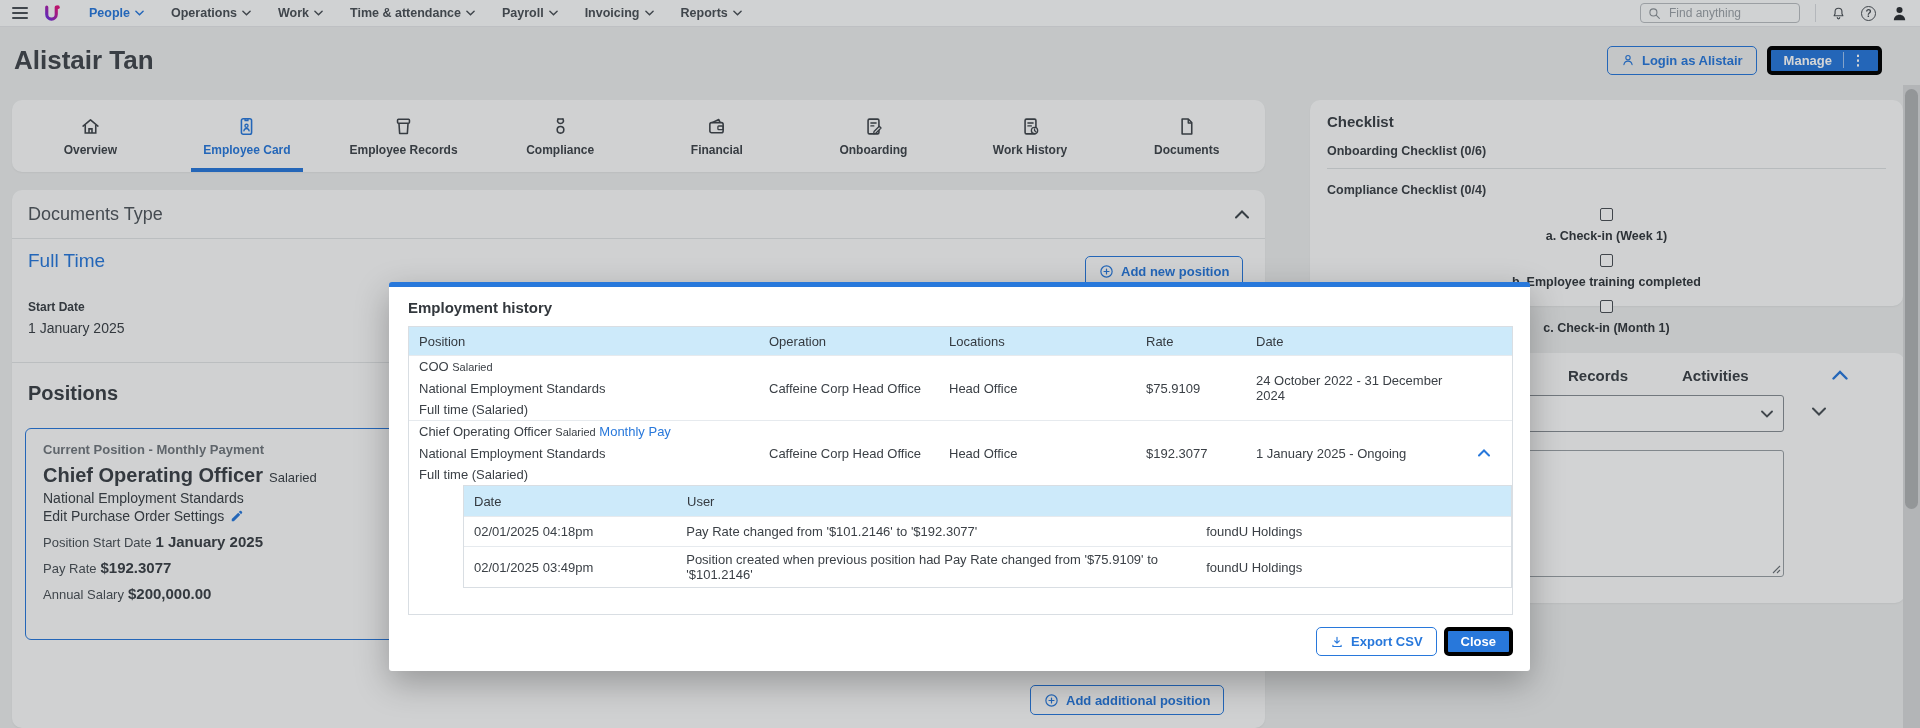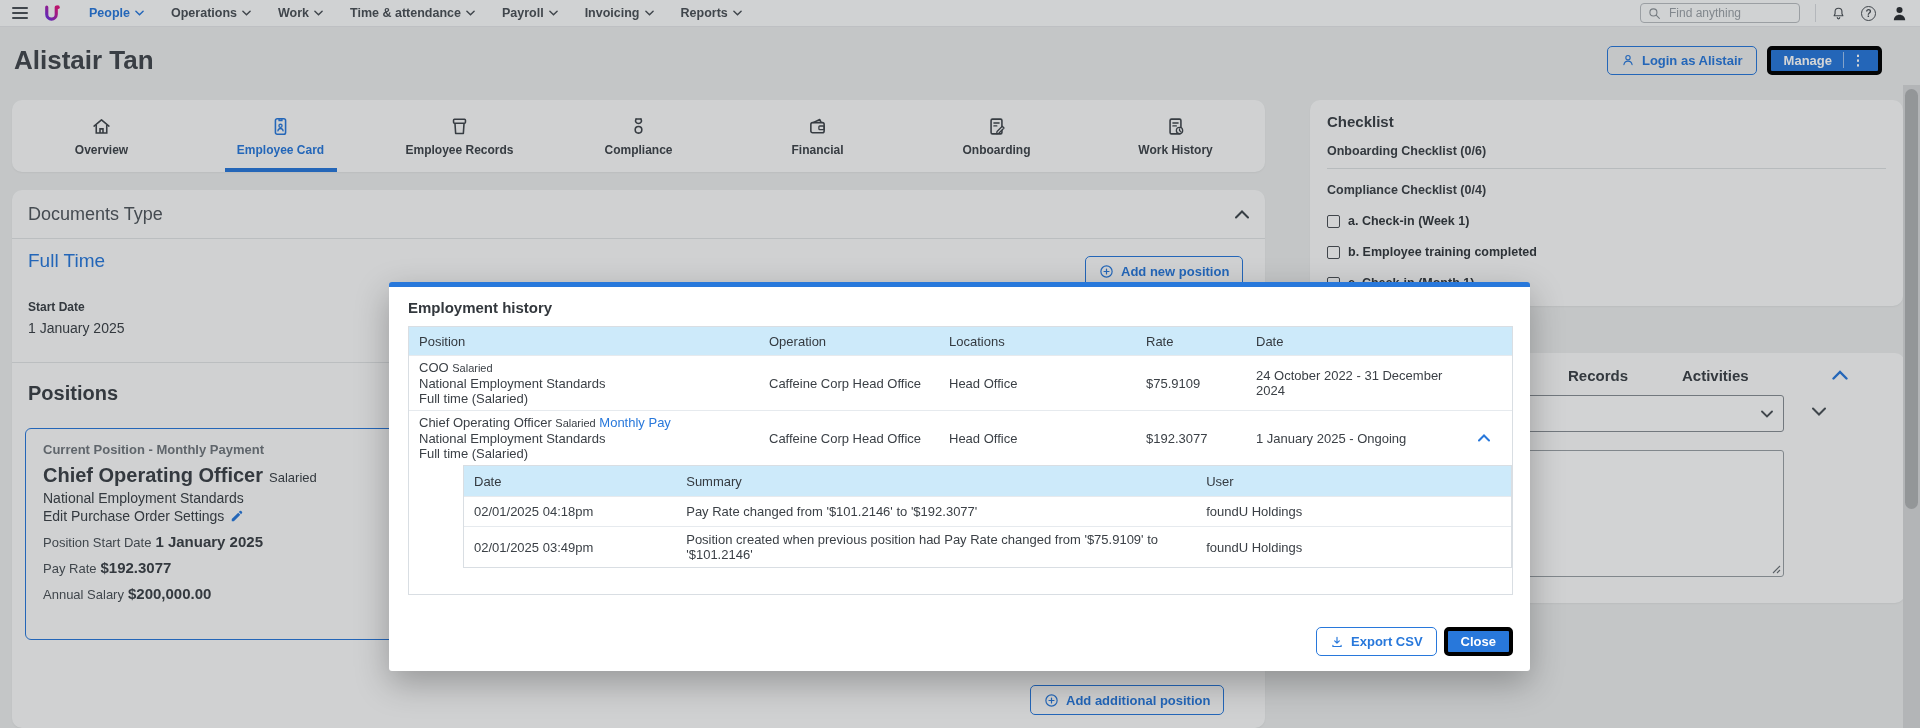--- a/index.html
+++ b/index.html
@@ -69,21 +69,21 @@
   .pos-edit .pen { color:#2878db; cursor:pointer; }
   .pos-row { margin-top:9px; font-size:13px; color:#4a5056; }
   .pos-row b { font-size:15px; color:#3b4046; margin-left:4px; }
   .add-additional { position:absolute; left:1018px; top:495px; height:30px; }
 
   
   .checklist-card { left:1310px; top:100px; width:593px; height:206px; padding:13px 17px; }
   .cl-title { font-size:15px; font-weight:700; color:#3b4046; }
   .cl-sec { font-size:12.5px; font-weight:700; color:#3b4046; margin-top:14px; }
   .cl-hr { border:0; border-top:1px solid #dcdfe1; margin:10px 0 0; }
-  .cl-item { display:flex; align-items:center; gap:8px; margin-top:17px; }
+  .cl-item { display:flex; align-items:center; gap:8px; margin-top:11px;flex-direction:column; }
   .cl-box { width:13px; height:13px; border:1.5px solid #4a4f55; border-radius:2px; background:#fdfdfd; cursor:pointer; flex:none; }
   .cl-item span.lbl { font-size:12.5px; font-weight:700; color:#33383d; }
 
   
   .records-card { left:1310px; top:353px; width:595px; height:250px; }
   .r-tab { position:absolute; top:14px; font-size:15px; font-weight:700; color:#3b4046; cursor:pointer; }
   .r-tab.t1 { left:258px; } .r-tab.t2 { left:372px; }
   .r-chev-up { position:absolute; left:522px; top:17px; color:#2878db; cursor:pointer; }
   .r-select { position:absolute; left:12px; top:42px; width:462px; height:37px; border:1px solid #878d93; border-radius:3px; background:#fdfdfd; cursor:pointer; }
   .r-select .sc { position:absolute; right:10px; top:14px; color:#4a5056; }
@@ -102,21 +102,21 @@
     background:#ffffff; border-top:5px solid #2878db; border-radius:3px;
     box-shadow:0 12px 34px rgba(0,0,0,.28); z-index:20; padding:0 17px 0 19px;
   }
   .modal h3 { font-size:15px; font-weight:700; color:#33383d; margin:12px 0 10px; }
   .etable { border:1px solid #d9dee3; font-size:13px; color:#3b4046; }
   .hrow { display:flex; background:#cdeafa; height:28px; align-items:center; font-weight:400; color:#343a40; }
   .drow { display:flex; border-top:1px solid #e6eaee; min-height:55px; align-items:center; }
   .cell { padding:0 10px; }
   .c-pos { width:350px; } .c-op { width:180px; } .c-loc { width:197px; }
   .c-rate { width:110px; } .c-date { width:210px; } .c-x { width:56px; display:flex; justify-content:center; }
-  .pos-lines { line-height:15px; }
+  .pos-lines { line-height:21px; }
   .pos-lines .small { font-size:11px; }
   .link-blue { color:#2878db; cursor:pointer; }
   .row-chev { color:#2878db; cursor:pointer; }
   .ntable { margin-left:54px; border:1px solid #d9dee3; border-bottom:1px solid #d9dee3; }
   .nh { display:flex; background:#cdeafa; height:30px; align-items:center; color:#343a40; }
   .nr { display:flex; border-top:1px solid #e6eaee; align-items:center; }
   .nr1 { height:30px; } .nr2 { height:41px; }
   .n-date { width:213px; } .n-sum { width:522px; line-height:15px; } .n-user { width:316px; }
   .etable .tail { height:26px; }
   .modal-foot { position:absolute; right:17px; bottom:15px; display:flex; gap:7px; }
@@ -282,20 +282,27 @@
     </div>
     <div class="tab">
       <svg viewBox="0 0 24 24">
           <rect x="5.8" y="3.6" width="12.4" height="16.8" rx="1.6" fill="none" stroke="currentColor" stroke-width="1.8"></rect>
           <path d="M9 8h6M9 11.3h4" stroke="currentColor" stroke-width="1.5" stroke-linecap="round"></path>
           <circle cx="16.6" cy="16.6" r="3.6" fill="#fafbfb" stroke="currentColor" stroke-width="1.5"></circle>
           <path d="M16.6 14.8v1.9l1.4.9" fill="none" stroke="currentColor" stroke-width="1.4" stroke-linecap="round"></path>
         </svg>
       <span>Work History</span>
     </div>
+    <div class="tab">
+      <svg viewBox="0 0 24 24">
+          <path d="M7 3.5h7l4 4v13H7z" fill="none" stroke="currentColor" stroke-width="1.8" stroke-linejoin="round"></path>
+          <path d="M14 3.5V8h4" fill="none" stroke="currentColor" stroke-width="1.6" stroke-linejoin="round"></path>
+        </svg>
+      <span>Documents</span>
+    </div>
   </div>
 
   <section class="card left-card">
     <div class="sec-head">
       <span class="h">Documents Type</span>
       <span class="sec-chev">
           <svg width="14" height="9" viewBox="0 0 14 9">
             <path d="M1 7.5 7 1.5l6 6" fill="none" stroke="currentColor" stroke-width="2" stroke-linecap="round"></path>
           </svg>
         </span>
@@ -437,21 +444,20 @@
         <span class="cell c-x row-chev">
             <svg width="12" height="8" viewBox="0 0 12 8">
               <path d="M1 6.5 6 1.5l5 5" fill="none" stroke="currentColor" stroke-width="2" stroke-linecap="round"></path>
             </svg>
           </span>
       </div>
 
       <div class="ntable">
         <div class="nh">
           <span class="cell n-date">Date</span>
-          <span class="cell n-sum">Summary</span>
           <span class="cell n-user">User</span>
         </div>
         <div class="nr nr1">
           <span class="cell n-date">02/01/2025 04:18pm</span>
           <span class="cell n-sum">Pay Rate changed from '$101.2146' to '$192.3077'</span>
           <span class="cell n-user">foundU Holdings</span>
         </div>
         <div class="nr nr2">
           <span class="cell n-date">02/01/2025 03:49pm</span>
           <span class="cell n-sum">Position created when previous position had Pay Rate changed from '$75.9109' to '$101.2146'</span>

